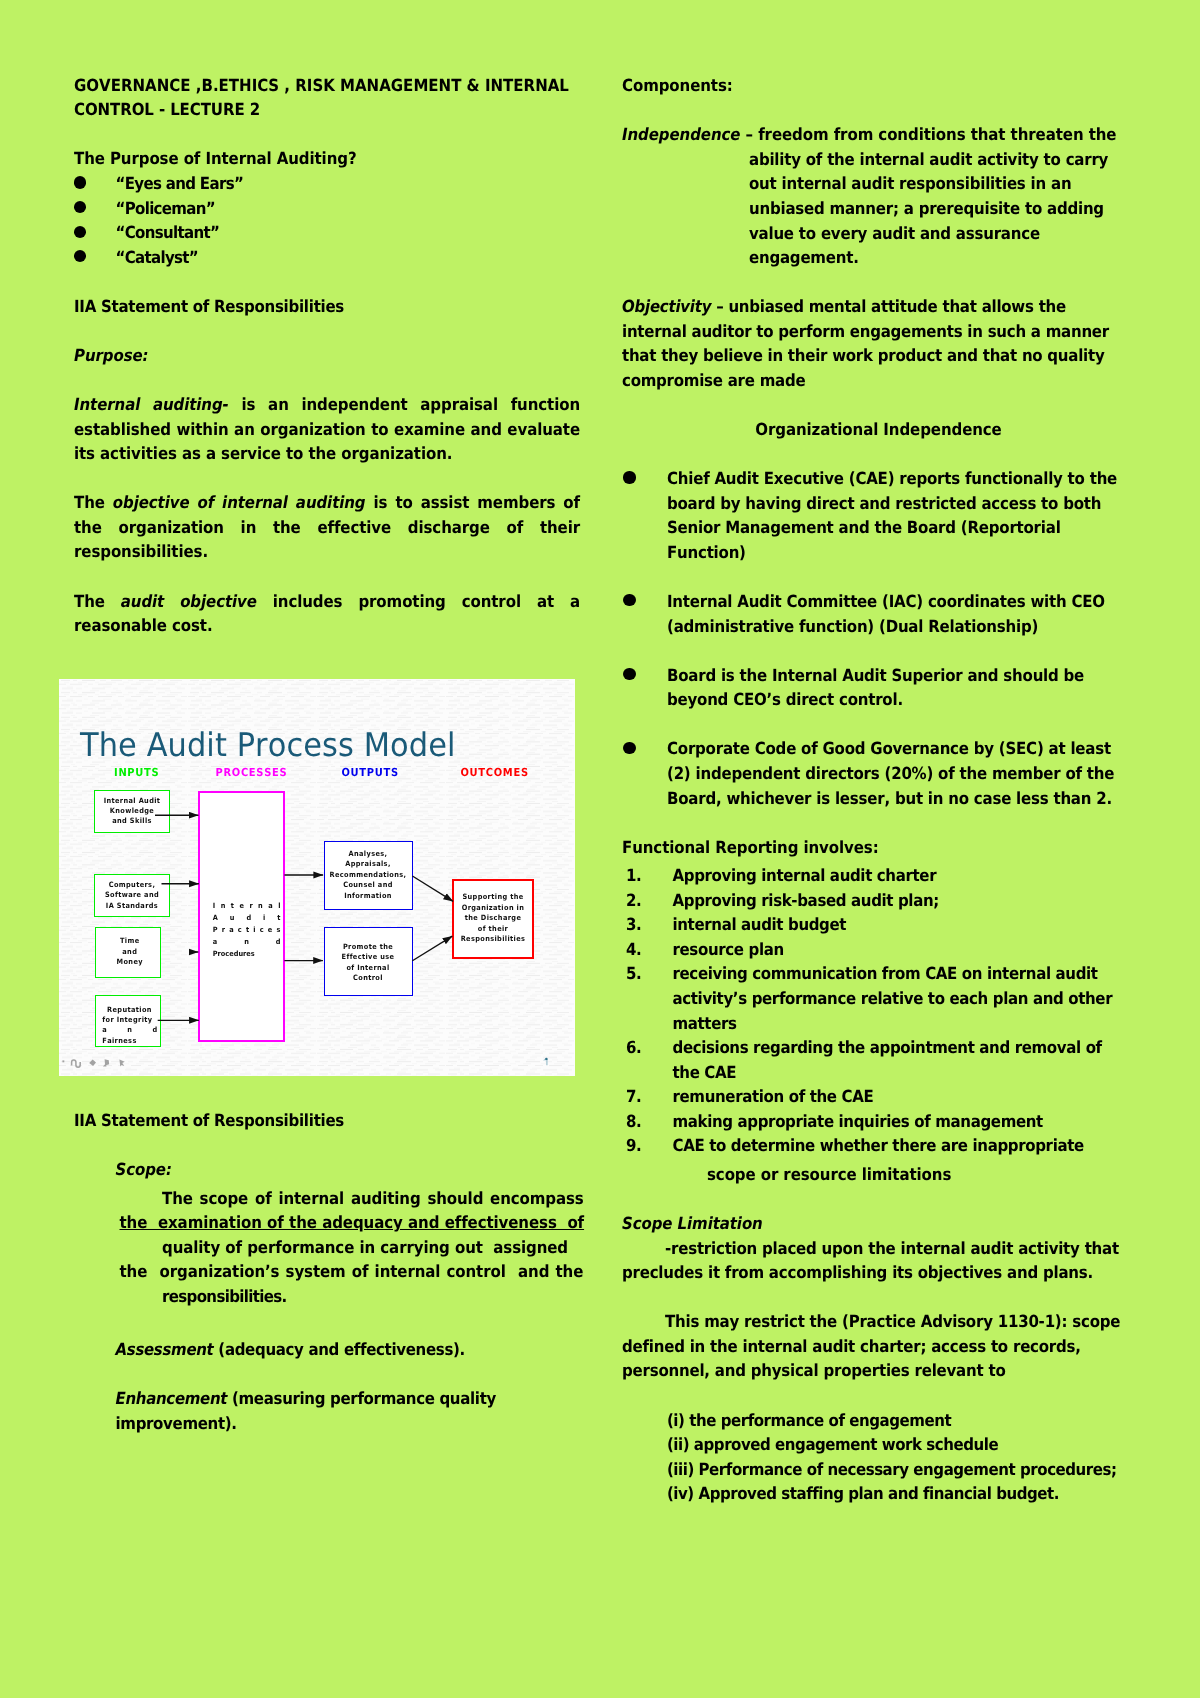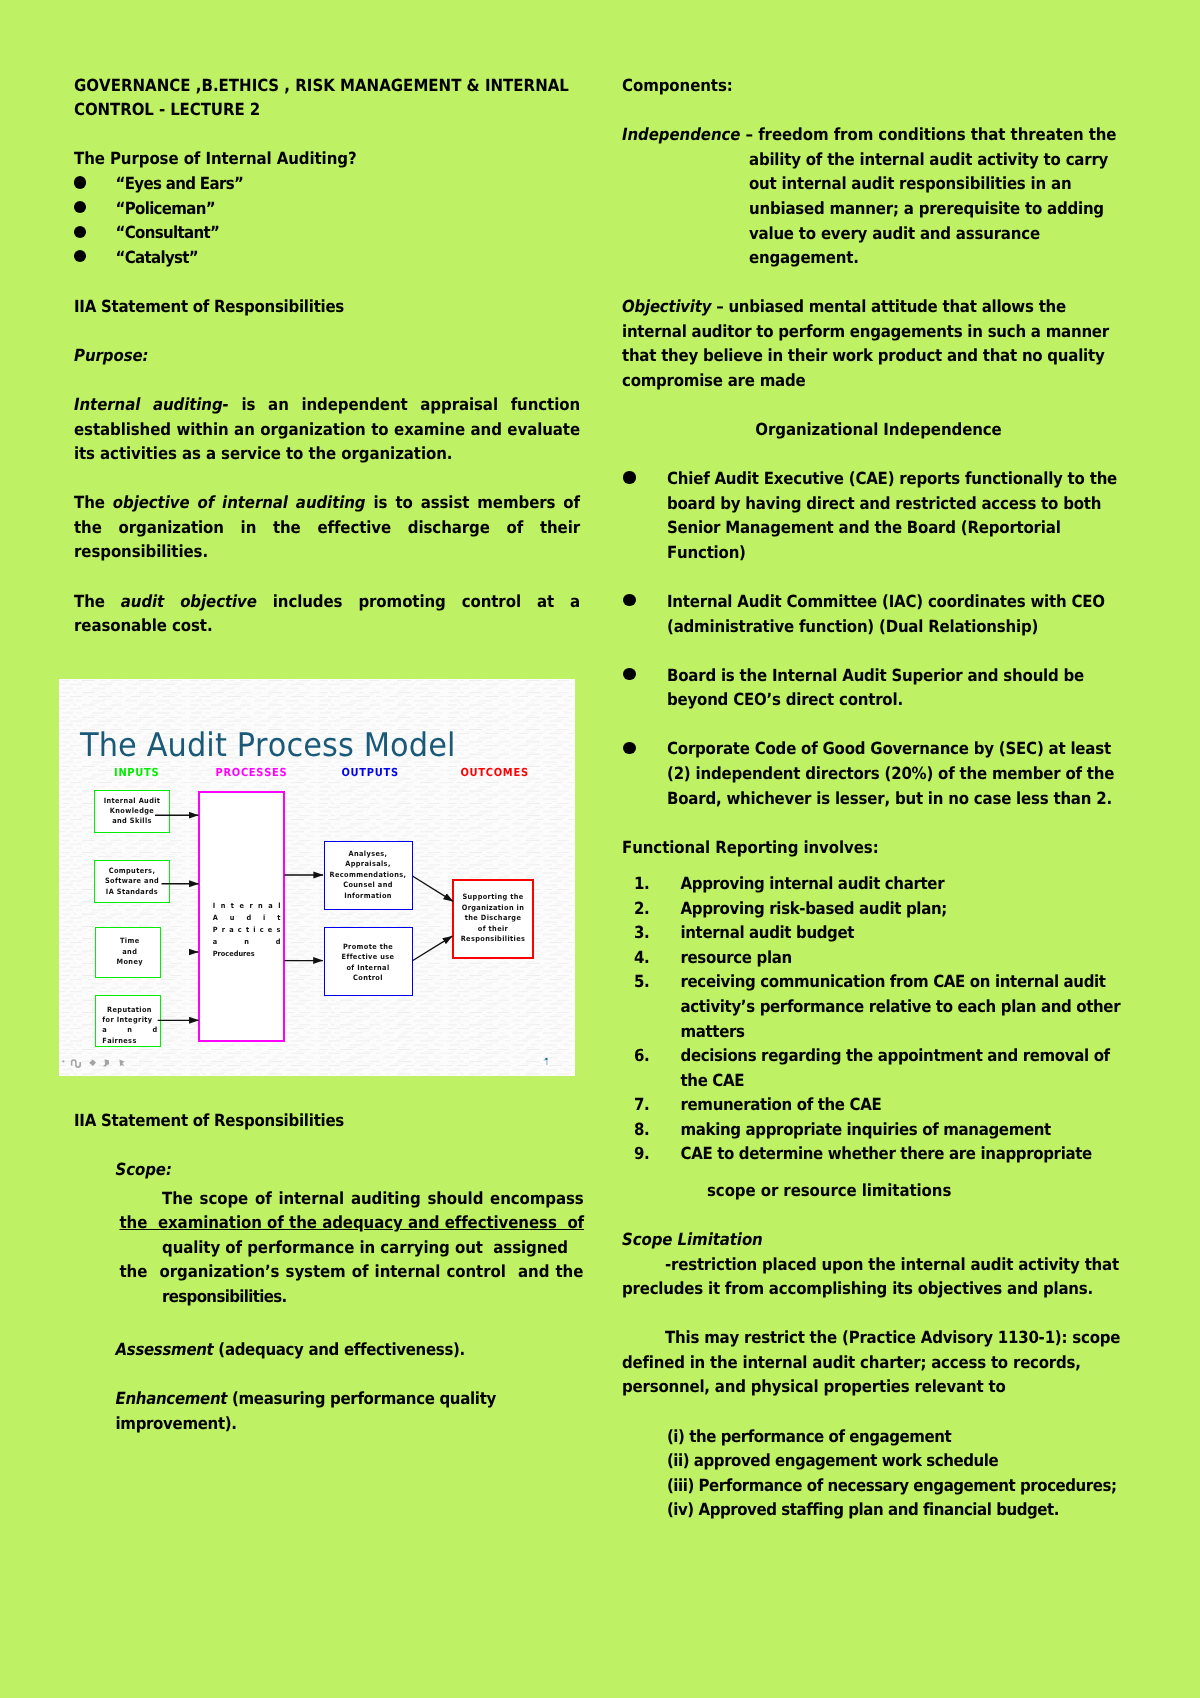--- a/index.html
+++ b/index.html
@@ -52,21 +52,21 @@
   .ind42{padding-left:44.9px;}
 
   .romanlist .tx{white-space:nowrap;letter-spacing:-0.45px;}
   .firstind{text-indent:43px;}
   .tight2{letter-spacing:-0.22px;}
   .tight3{letter-spacing:-0.25px;}
   .iiahead{letter-spacing:-0.26px;}
   .doctitle{letter-spacing:0.0px;}
   .indep p{white-space:nowrap;letter-spacing:-0.22px;}
   .indep .fl1{letter-spacing:-0.09px;}
-  .nlist{margin:12px;padding:0;list-style:none;counter-reset:fr;}
+  .nlist{margin:4px;padding:0;list-style:none;counter-reset:fr;}
   .nlist li{position:relative;padding-left:46.5px;counter-increment:fr;letter-spacing:-0.36px;}
   .nlist li::before{content:counter(fr) ".";position:absolute;left:0;top:0;}
   .rb-last{margin-bottom:0;}
 
   
   .slide{position:absolute;left:59px;top:679px;width:516px;height:397px;
          background:#fbfbfb;overflow:hidden;}
   .slide-bg{position:absolute;inset:0;background:#fcfcfc;}
   .slide-noise{position:absolute;inset:0;}
   .slide-title{position:absolute;left:20.5px;top:50px;
@@ -80,21 +80,21 @@
   .lbl-ou{left:282.5px;top:88.5px;color:#0000ee;}
   .lbl-oc{left:401.5px;top:88.5px;color:#ff0000;}
 
   .dbox{position:absolute;box-sizing:border-box;background:#fff;
     display:flex;flex-direction:column;align-items:center;justify-content:center;
     font-family:"DejaVu Sans Condensed","DejaVu Sans",sans-serif;
     font-weight:700;font-size:7.3px;line-height:10.4px;color:#111;text-align:center;
     letter-spacing:0.38px;}
   .gbox{border:1.5px solid #00ee00;}
   .g1{left:35px;top:110.5px;width:76px;height:43.5px;}
-  .g2{left:35px;top:181px;width:76px;height:43px;}
+  .g2{left:35px;top:195px;width:76px;height:43px;}
   .g3{left:35.8px;top:247.5px;width:65.9px;height:51.2px;padding-right:4px;padding-left:8px;}
   .g4{left:35.8px;top:315.5px;width:65.9px;height:52.1px;justify-content:flex-start;align-items:flex-start;padding:9px 0 0 6.5px;overflow:hidden;text-align:left;}
   .g4 span{display:block;}
   .g4 span:nth-child(1){align-self:center;margin-left:-3px;}
   .sprd{letter-spacing:0;display:block;width:54.6px;white-space:pre;text-align:left;}
   .pbox{left:139px;top:111.5px;width:87px;height:251px;border:2.4px solid #ff00ff;
     justify-content:flex-start;align-items:flex-start;padding:0;}
   .pinner{position:absolute;left:12.8px;top:107px;width:67.6px;
     display:block;text-align:left;line-height:12px;}
   .pinner span{display:block;white-space:pre;}

